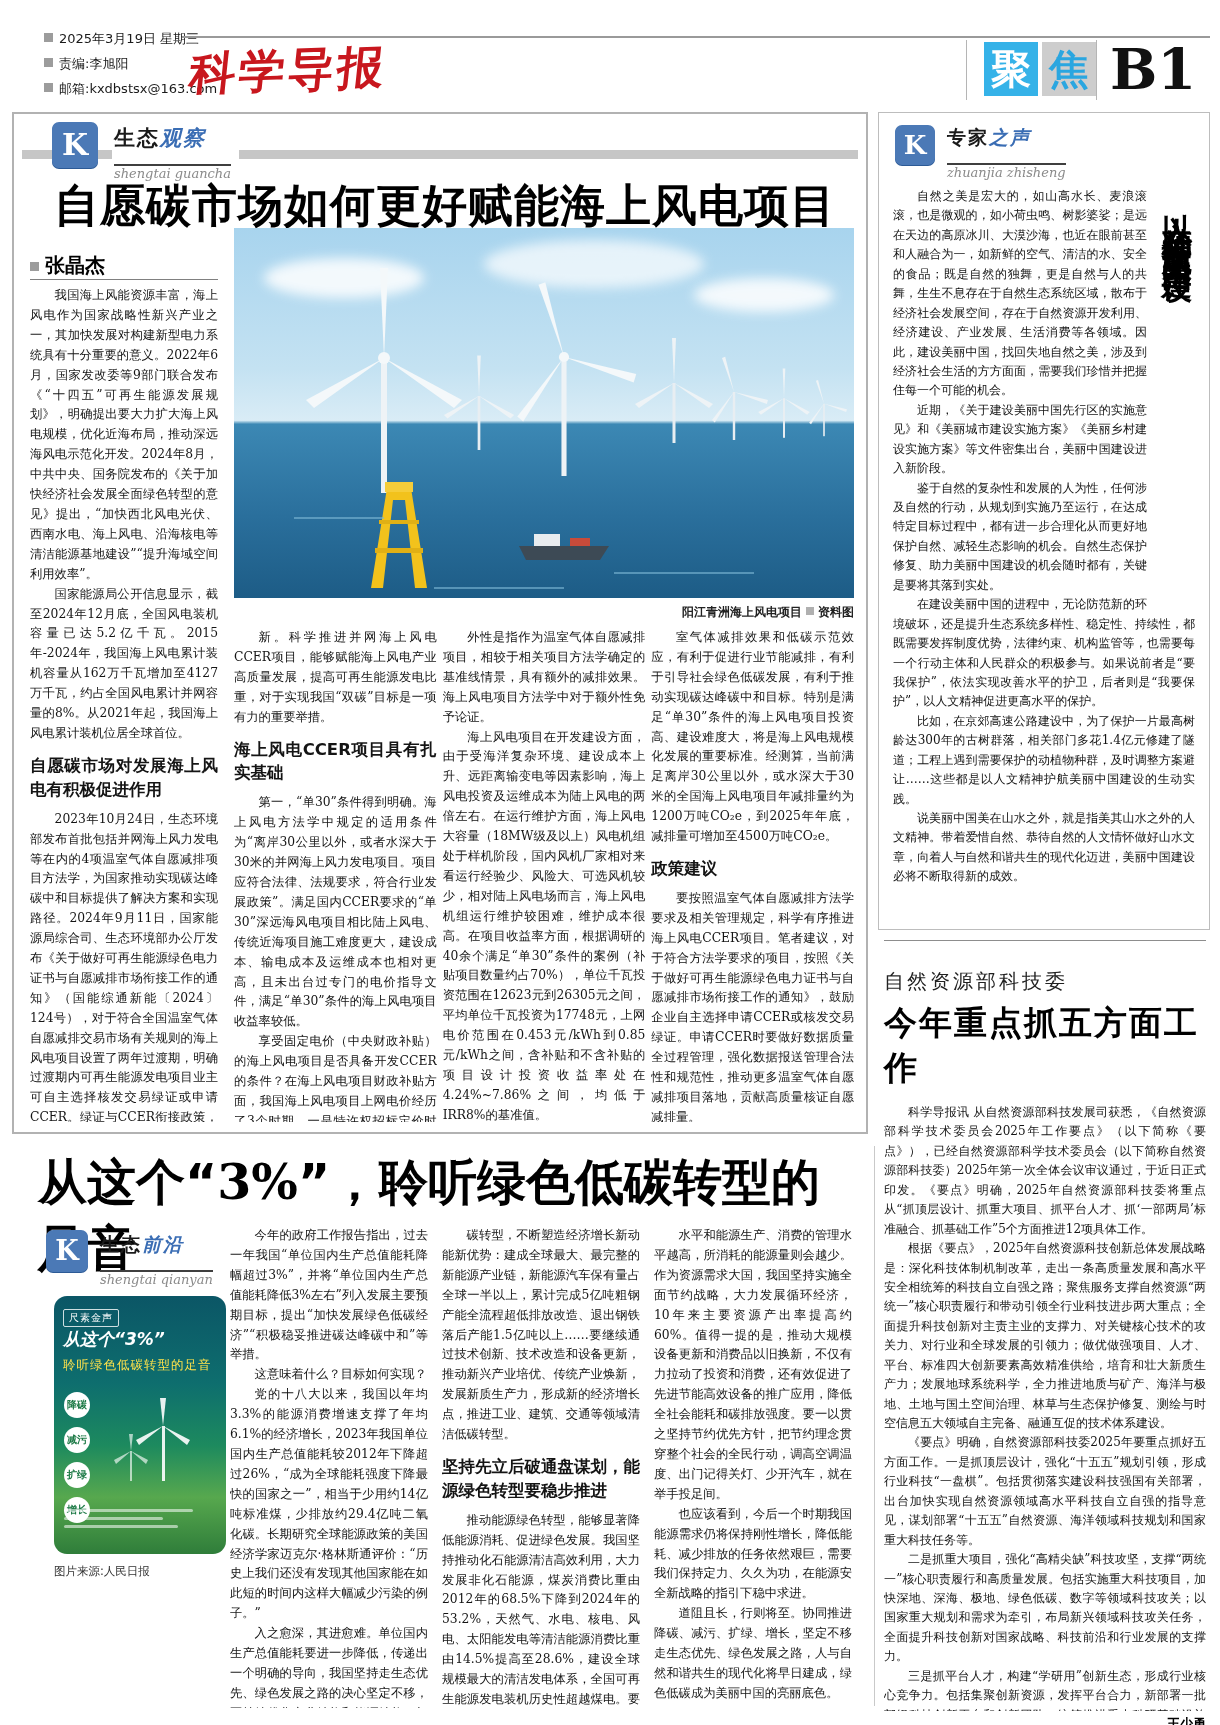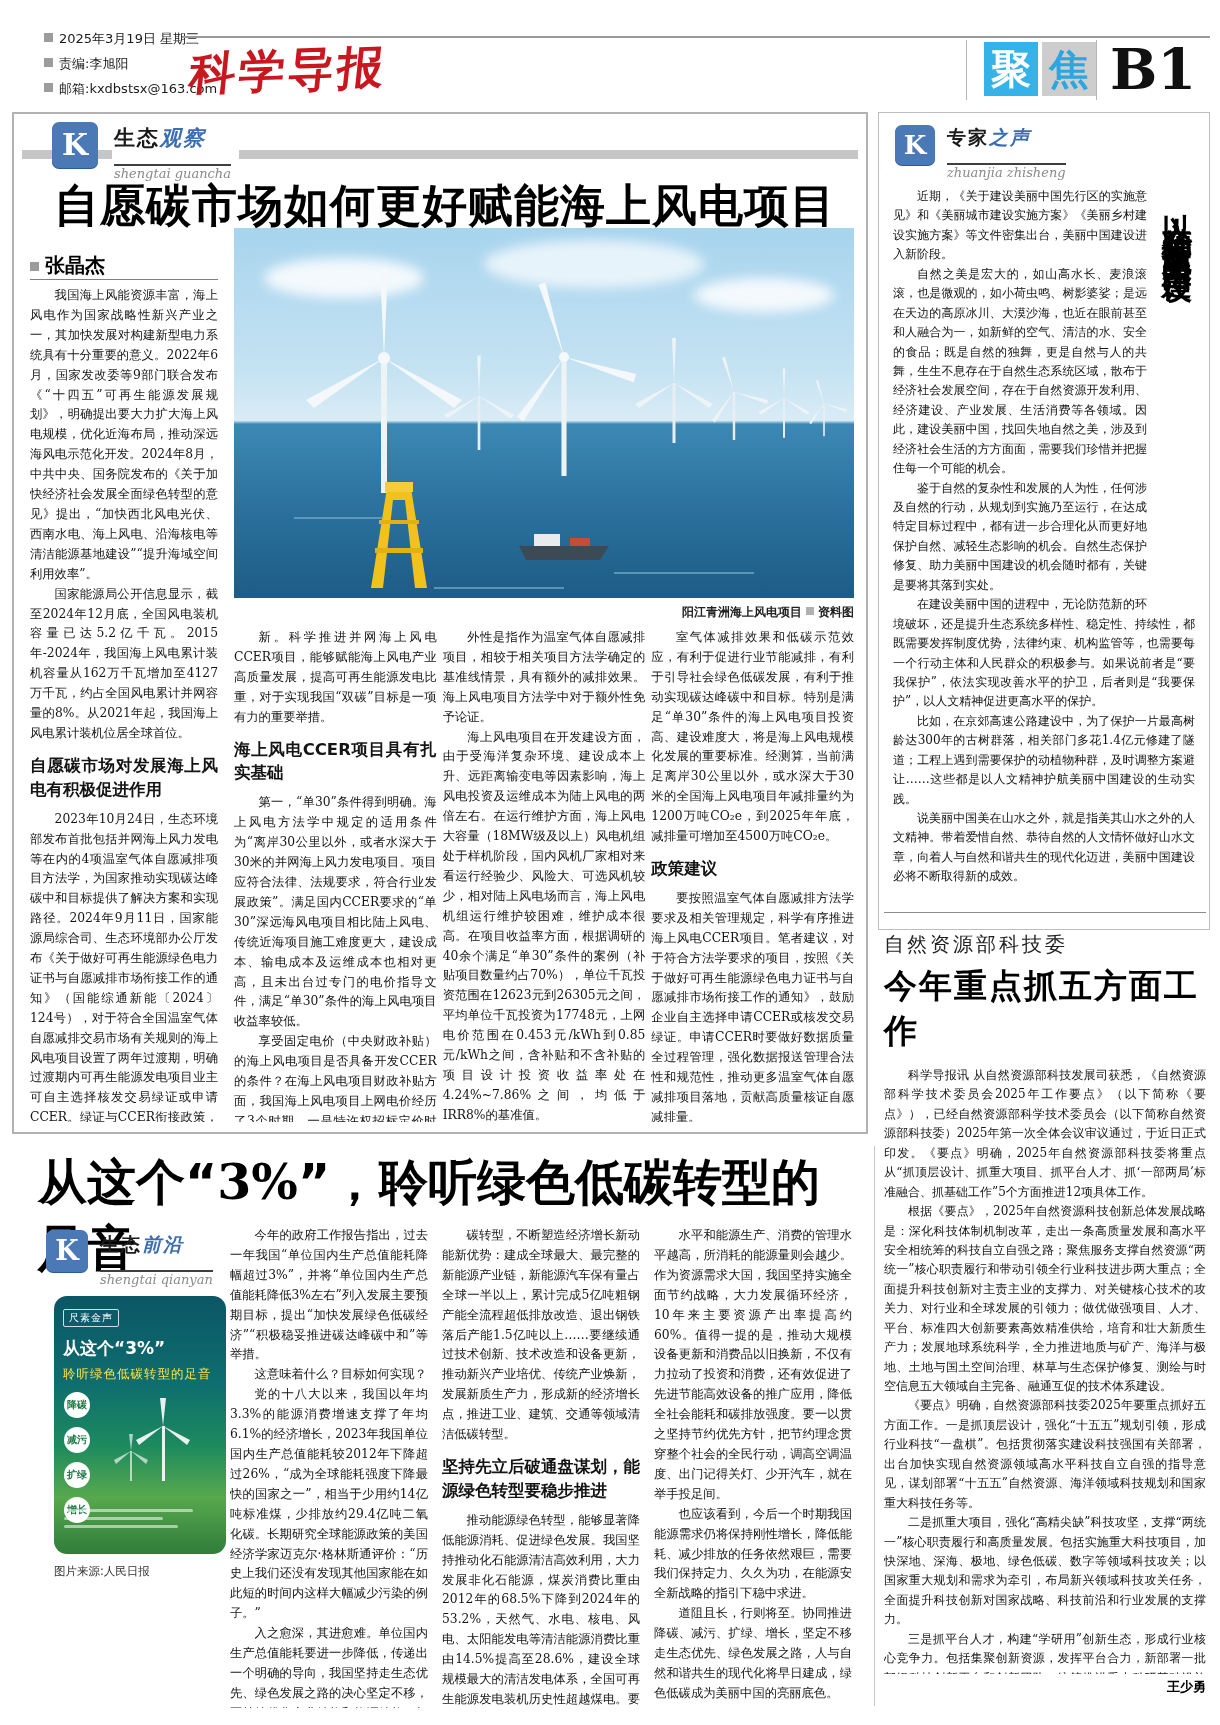--- a/index.html
+++ b/index.html
@@ -36,21 +36,21 @@
   .vtitle { writing-mode:vertical-rl; font-family:"DejaVu Sans",sans-serif; font-weight:900; font-size:30px; letter-spacing:5px; line-height:1.2; float:right; height:400px; margin:2px 0 12px 12px; color:#000; }
   .author { text-align:right; font-weight:bold; font-size:13px; font-family:"DejaVu Sans",sans-serif; margin-top:4px; }
   .kicker { font-size:20px; letter-spacing:3px; color:#222; font-family:"DejaVu Sans",sans-serif; }
   .mid-title { font-size:33px; font-weight:900; letter-spacing:2px; font-family:"DejaVu Sans",sans-serif; margin-top:6px; }
   
   .photo { overflow:hidden; background:linear-gradient(180deg,#a8d4ee 0%,#c4e2f2 38%,#d9ecf6 52%,#3c88b4 53%,#2a6f9c 78%,#1d5c86 100%); }
   .cloud { position:absolute; background:#ffffff; border-radius:50%; filter:blur(6px); opacity:.85; }
   
   .poster { border-radius:13px; overflow:hidden; background:linear-gradient(180deg,#0b5666 0%,#0e6e6e 34%,#1d8a5e 58%,#57a84e 78%,#2f7d3a 100%); color:#fff; padding:10px 9px; }
   .poster .brand { display:inline-block; font-size:10px; border:1px solid rgba(255,255,255,.8); padding:1px 5px; border-radius:2px; letter-spacing:1px; }
-  .poster .t1 { font-size:17px; font-weight:900; margin-top:10px; font-family:"DejaVu Sans",sans-serif; }
+  .poster .t1 { font-size:17px; font-weight:900; margin-top:1px; font-family:"DejaVu Sans",sans-serif;font-style:italic; }
   .poster .t2 { font-size:12.5px; font-weight:normal; color:#ffe24a; margin-top:6px; letter-spacing:1px; font-family:"DejaVu Sans",sans-serif; }
   .pcircle { width:26px; height:26px; border-radius:50%; background:#ffffff; color:#1d7a46; font-size:10px; font-weight:bold; text-align:center; line-height:26px; margin-bottom:9px; font-family:"DejaVu Sans",sans-serif; }
   .poster .deco { height:3px; background:rgba(255,255,255,.55); border-radius:2px; margin-top:5px; }
   .poster-cap { font-size:11.5px; color:#333; font-family:"DejaVu Sans",sans-serif; }
   .bigtitle { font-size:49px; }
   .bigtitle .pct { font-family:"DejaVu Serif",serif; font-weight:bold; }
   .vdiv { width:1px; background:#c9c9c9; }
 </style>
 </head>
 <body>
@@ -204,33 +204,33 @@
 
   <div class="abs side-box">
     <div class="kbox" style="left:16px; top:12px; width:40px; height:40px; line-height:40px; font-size:26px;">K</div>
     <div class="abs" style="left:68px; top:12px;">
       <div class="badge-cn" style="font-size:19px;"><span>专家</span><span class="blue">之声</span></div>
       <div class="badge-py">zhuanjia zhisheng</div>
     </div>
     <div class="abs col" style="left:14px; top:74px; width:302px; height:700px; font-size:12px;">
       <div class="vtitle">以人文精神护航美丽中国建设</div>
       <div>
+          <p class="para">自然之美是宏大的，如山高水长、麦浪滚滚，也是微观的，如小荷虫鸣、树影婆娑；是远在天边的高原冰川、大漠沙海，也近在眼前甚至和人融合为一，如新鲜的空气、清洁的水、安全的食品；既是自然的独舞，更是自然与人的共舞，生生不息存在于自然生态系统区域，散布于经济社会发展空间，存在于自然资源开发利用、经济建设、产业发展、生活消费等各领域。因此，建设美丽中国，找回失地自然之美，涉及到经济社会生活的方方面面，需要我们珍惜并把握住每一个可能的机会。</p>
           <p class="para">近期，《关于建设美丽中国先行区的实施意见》和《美丽城市建设实施方案》《美丽乡村建设实施方案》等文件密集出台，美丽中国建设进入新阶段。</p>
-          <p class="para">自然之美是宏大的，如山高水长、麦浪滚滚，也是微观的，如小荷虫鸣、树影婆娑；是远在天边的高原冰川、大漠沙海，也近在眼前甚至和人融合为一，如新鲜的空气、清洁的水、安全的食品；既是自然的独舞，更是自然与人的共舞，生生不息存在于自然生态系统区域，散布于经济社会发展空间，存在于自然资源开发利用、经济建设、产业发展、生活消费等各领域。因此，建设美丽中国，找回失地自然之美，涉及到经济社会生活的方方面面，需要我们珍惜并把握住每一个可能的机会。</p>
           <p class="para">鉴于自然的复杂性和发展的人为性，任何涉及自然的行动，从规划到实施乃至运行，在达成特定目标过程中，都有进一步合理化从而更好地保护自然、减轻生态影响的机会。自然生态保护修复、助力美丽中国建设的机会随时都有，关键是要将其落到实处。</p>
           <p class="para">在建设美丽中国的进程中，无论防范新的环境破坏，还是提升生态系统多样性、稳定性、持续性，都既需要发挥制度优势，法律约束、机构监管等，也需要每一个行动主体和人民群众的积极参与。如果说前者是“要我保护”，依法实现改善水平的护卫，后者则是“我要保护”，以人文精神促进更高水平的保护。</p>
           <p class="para">比如，在京郊高速公路建设中，为了保护一片最高树龄达300年的古树群落，相关部门多花1.4亿元修建了隧道；工程上遇到需要保护的动植物种群，及时调整方案避让……这些都是以人文精神护航美丽中国建设的生动实践。</p>
           <p class="para">说美丽中国美在山水之外，就是指美其山水之外的人文精神。带着爱惜自然、恭待自然的人文情怀做好山水文章，向着人与自然和谐共生的现代化迈进，美丽中国建设必将不断取得新的成效。</p>
           <p class="para">建设美丽中国既是大写意，也是工笔画，最终目的是为了人民，离不开全社会的共同参与，包含着对祖国山山水水自然样貌的深情牵挂，有牵挂就要有行动。每个人都应行动起来，要切实把对自然生态环境的保护落实到实践中。</p>
         </div>
 
     </div>
   </div>
 
-  <div class="abs" style="left:884px; top:912px; width:322px; height:780px; border-top:1px solid #8d8d8d; padding-top:18px;">
+  <div class="abs" style="left:884px; top:940px; width:322px; height:780px; border-top:1px solid #8d8d8d; padding-top:27px;">
     <div class="kicker">自然资源部科技委</div>
     <div class="mid-title">今年重点抓五方面工作</div>
     <div class="col" style="margin-top:12px; height:608px; font-size:12px;">
         <p class="para">科学导报讯  从自然资源部科技发展司获悉，《自然资源部科学技术委员会2025年工作要点》（以下简称《要点》），已经自然资源部科学技术委员会（以下简称自然资源部科技委）2025年第一次全体会议审议通过，于近日正式印发。《要点》明确，2025年自然资源部科技委将重点从“抓顶层设计、抓重大项目、抓平台人才、抓‘一部两局’标准融合、抓基础工作”5个方面推进12项具体工作。</p>
         <p class="para">根据《要点》，2025年自然资源科技创新总体发展战略是：深化科技体制机制改革，走出一条高质量发展和高水平安全相统筹的科技自立自强之路；聚焦服务支撑自然资源“两统一”核心职责履行和带动引领全行业科技进步两大重点；全面提升科技创新对主责主业的支撑力、对关键核心技术的攻关力、对行业和全球发展的引领力；做优做强项目、人才、平台、标准四大创新要素高效精准供给，培育和壮大新质生产力；发展地球系统科学，全力推进地质与矿产、海洋与极地、土地与国土空间治理、林草与生态保护修复、测绘与时空信息五大领域自主完备、融通互促的技术体系建设。</p>
         <p class="para">《要点》明确，自然资源部科技委2025年要重点抓好五方面工作。一是抓顶层设计，强化“十五五”规划引领，形成行业科技“一盘棋”。包括贯彻落实建设科技强国有关部署，出台加快实现自然资源领域高水平科技自立自强的指导意见，谋划部署“十五五”自然资源、海洋领域科技规划和国家重大科技任务等。</p>
         <p class="para">二是抓重大项目，强化“高精尖缺”科技攻坚，支撑“两统一”核心职责履行和高质量发展。包括实施重大科技项目，加快深地、深海、极地、绿色低碳、数字等领域科技攻关；以国家重大规划和需求为牵引，布局新兴领域科技攻关任务，全面提升科技创新对国家战略、科技前沿和行业发展的支撑力。</p>
         <p class="para">三是抓平台人才，构建“学研用”创新生态，形成行业核心竞争力。包括集聚创新资源，发挥平台合力，新部署一批部级科技创新平台和创新团队，统筹推进重大科研基础设施建设；以科技创新引领新质生产力发展，赋能产业转型升级和高质量发展。</p>
       </div>
     <div class="author">王少勇</div>

